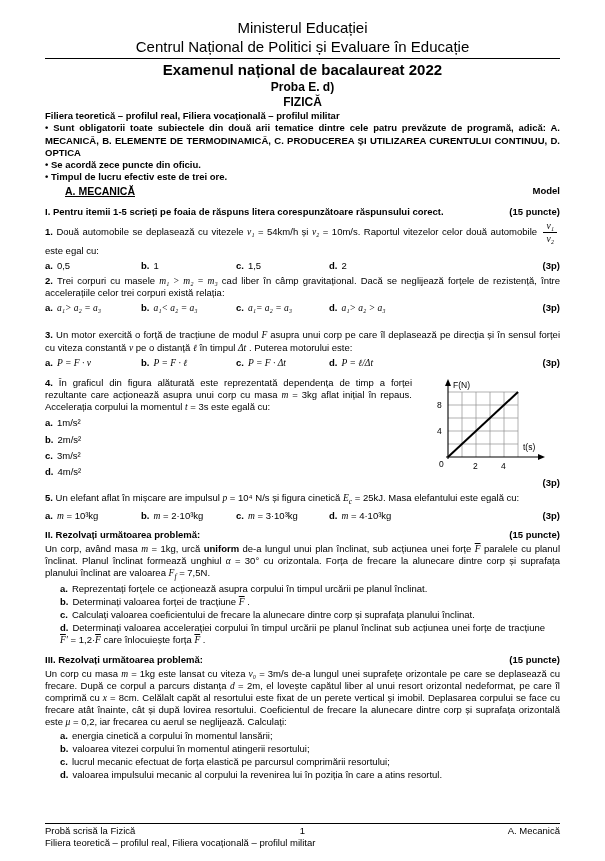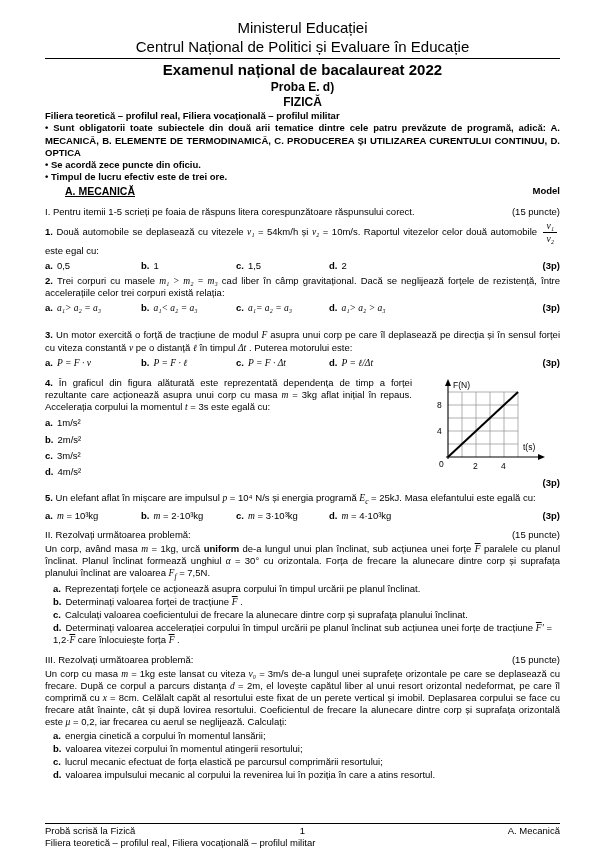--- a/index.html
+++ b/index.html
@@ -15,39 +15,39 @@
   .hrule{border-top:1.2px solid #000;margin:2px 0 1px;}
   .t1{font-size:15px;font-weight:bold;}
   .t2{font-size:12px;font-weight:bold;}
   .just{text-align:justify;}
   .bullets{font-weight:bold;}
   .blt{display:block;}
   .blt::before{content:"\2022\00a0";}
   .filiera{font-weight:bold;}
   .mecrow{display:flex;justify-content:space-between;font-weight:bold;margin:2px 0 1px;}
   .mec{margin-left:20px;text-decoration:underline;font-size:10.5px;}
-  .secrow{display:flex;justify-content:space-between;font-weight:normal;margin:7px 0 2px;align-items:center;}
+  .secrow{display:flex;justify-content:space-between;font-weight:bold;margin:7px 0 2px;align-items:center;}
   .q{margin-top:3px;}
   .opts{display:grid;grid-template-columns:96px 95px 93px auto 42px;margin:3px 0 2px;align-items:end;}
   .opt{white-space:nowrap;}
   .pts{font-weight:bold;text-align:right;}
   .ol{margin-right:4px;font-weight:bold;}
   .b{font-weight:bold;}
   .m{font-family:"Liberation Serif",serif;font-style:italic;}
   .vec{font-family:"Liberation Serif",serif;font-style:italic;text-decoration:overline;}
   .sb{vertical-align:sub;font-size:7.5px;}
   .frac{display:inline-flex;flex-direction:column;vertical-align:middle;line-height:1.1;
         font-family:"Liberation Serif",serif;font-style:italic;text-align:center;margin:0 3px;}
   .frac .fn{border-bottom:1px solid #000;padding:0 3px 1px;}
   .frac .fd{padding-top:1px;}
   .q4wrap{display:flex;gap:16px;}
   .q4left{flex:1;}
   .q4right{width:132px;flex:none;padding-top:0;}
   .q4opt{margin:4px 0;}
-  .item{margin:1px 8px;}
+  .item{margin:1px 15px;}
   .graphbox svg text{font-family:"Liberation Sans",sans-serif;font-size:8.5px;fill:#000;}
   .footer{position:absolute;left:45px;right:45px;bottom:12px;}
   .f1{display:grid;grid-template-columns:1fr auto 1fr;border-top:1.2px solid #000;padding-top:1px;}
   .fc{text-align:center;}
   .fr{text-align:right;}
   .gap6{height:6px;}
   .gap10{height:10px;}
 </style>
 </head>
 <body>
@@ -150,21 +150,21 @@
           <text x="45" y="92">2</text>
           <text x="73" y="92">4</text>
           <text x="9" y="57">4</text>
           <text x="9" y="31">8</text>
         </svg>
       </div>
       <div class="pts">(3p)</div>
     </div>
   </div>
 
-  <div class="q just"><span class="b">5. </span><span>Un elefant aflat în mișcare are impulsul </span><span class="m">p</span><span> = 10⁴ N/s și energia programă </span><span class="m">E</span><span class="m sb">c</span><span> = 25kJ. Masa elefantului este egală cu:</span></div>
+  <div class="q just"><span class="b">5. </span><span>Un elefant aflat în mișcare are impulsul </span><span class="m">p</span><span> = 10⁴ N/s și figura cinetică </span><span class="m">E</span><span class="m sb">c</span><span> = 25kJ. Masa elefantului este egală cu:</span></div>
   <div class="opts">
     <span class="opt"><b class="ol">a.</b><span><span class="m">m</span><span> = 10³kg</span></span></span>
     <span class="opt"><b class="ol">b.</b><span><span class="m">m</span><span> = 2·10³kg</span></span></span>
     <span class="opt"><b class="ol">c.</b><span><span class="m">m</span><span> = 3·10³kg</span></span></span>
     <span class="opt"><b class="ol">d.</b><span><span class="m">m</span><span> = 4·10³kg</span></span></span>
     <span class="pts">(3p)</span>
   </div>
 
   <div class="secrow">
     <span>II. Rezolvați următoarea problemă:</span>

